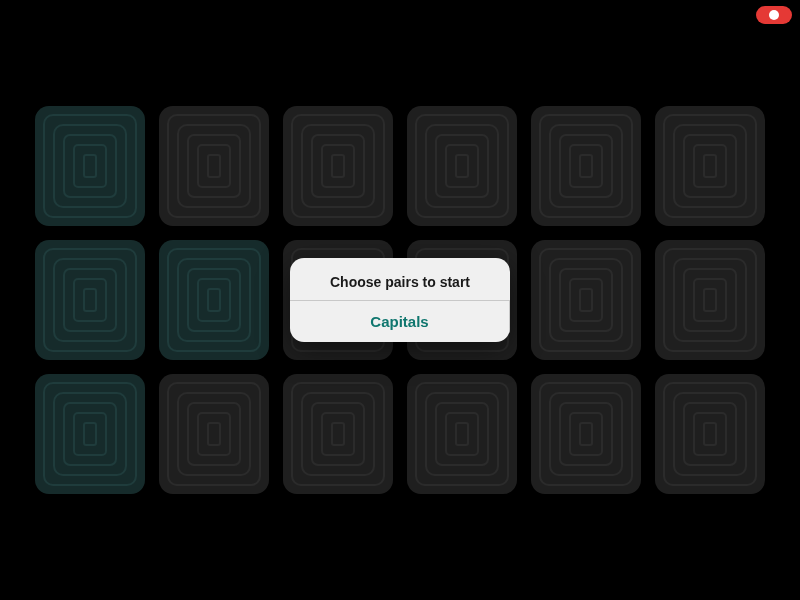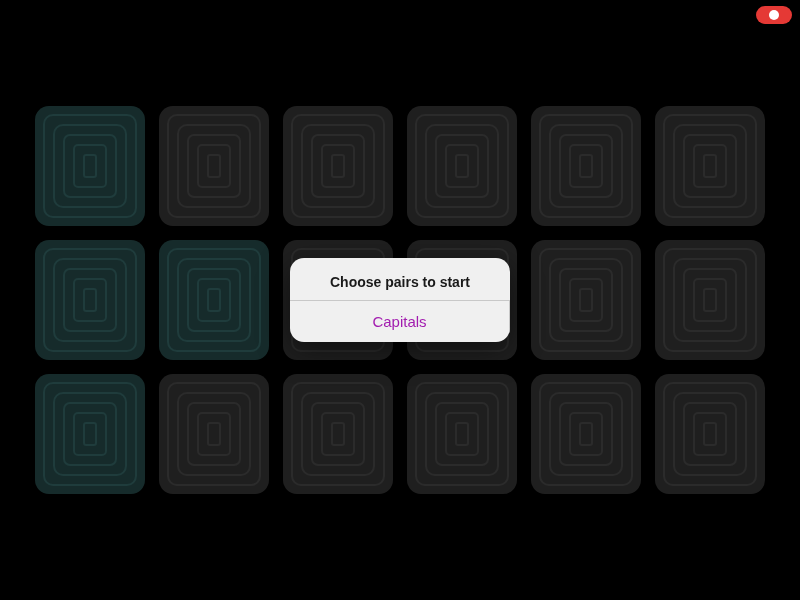--- a/index.html
+++ b/index.html
@@ -170,22 +170,22 @@
     .dialog-buttons {
       display: flex;
       flex-direction: row;
     }
 
     .dialog-btn {
       flex: 1;
       padding: 12px 8px;
       text-align: center;
       font-size: 15px;
-      font-weight: 400;
-      color: #a21caf;
+      font-weight: 700;
+      color: #0f766e;
       cursor: pointer;
       background: none;
       border: none;
       outline: none;
     }
 
     .dialog-btn-divider {
       width: 1px;
       background: #c8c8c8;
       flex-shrink: 0;

